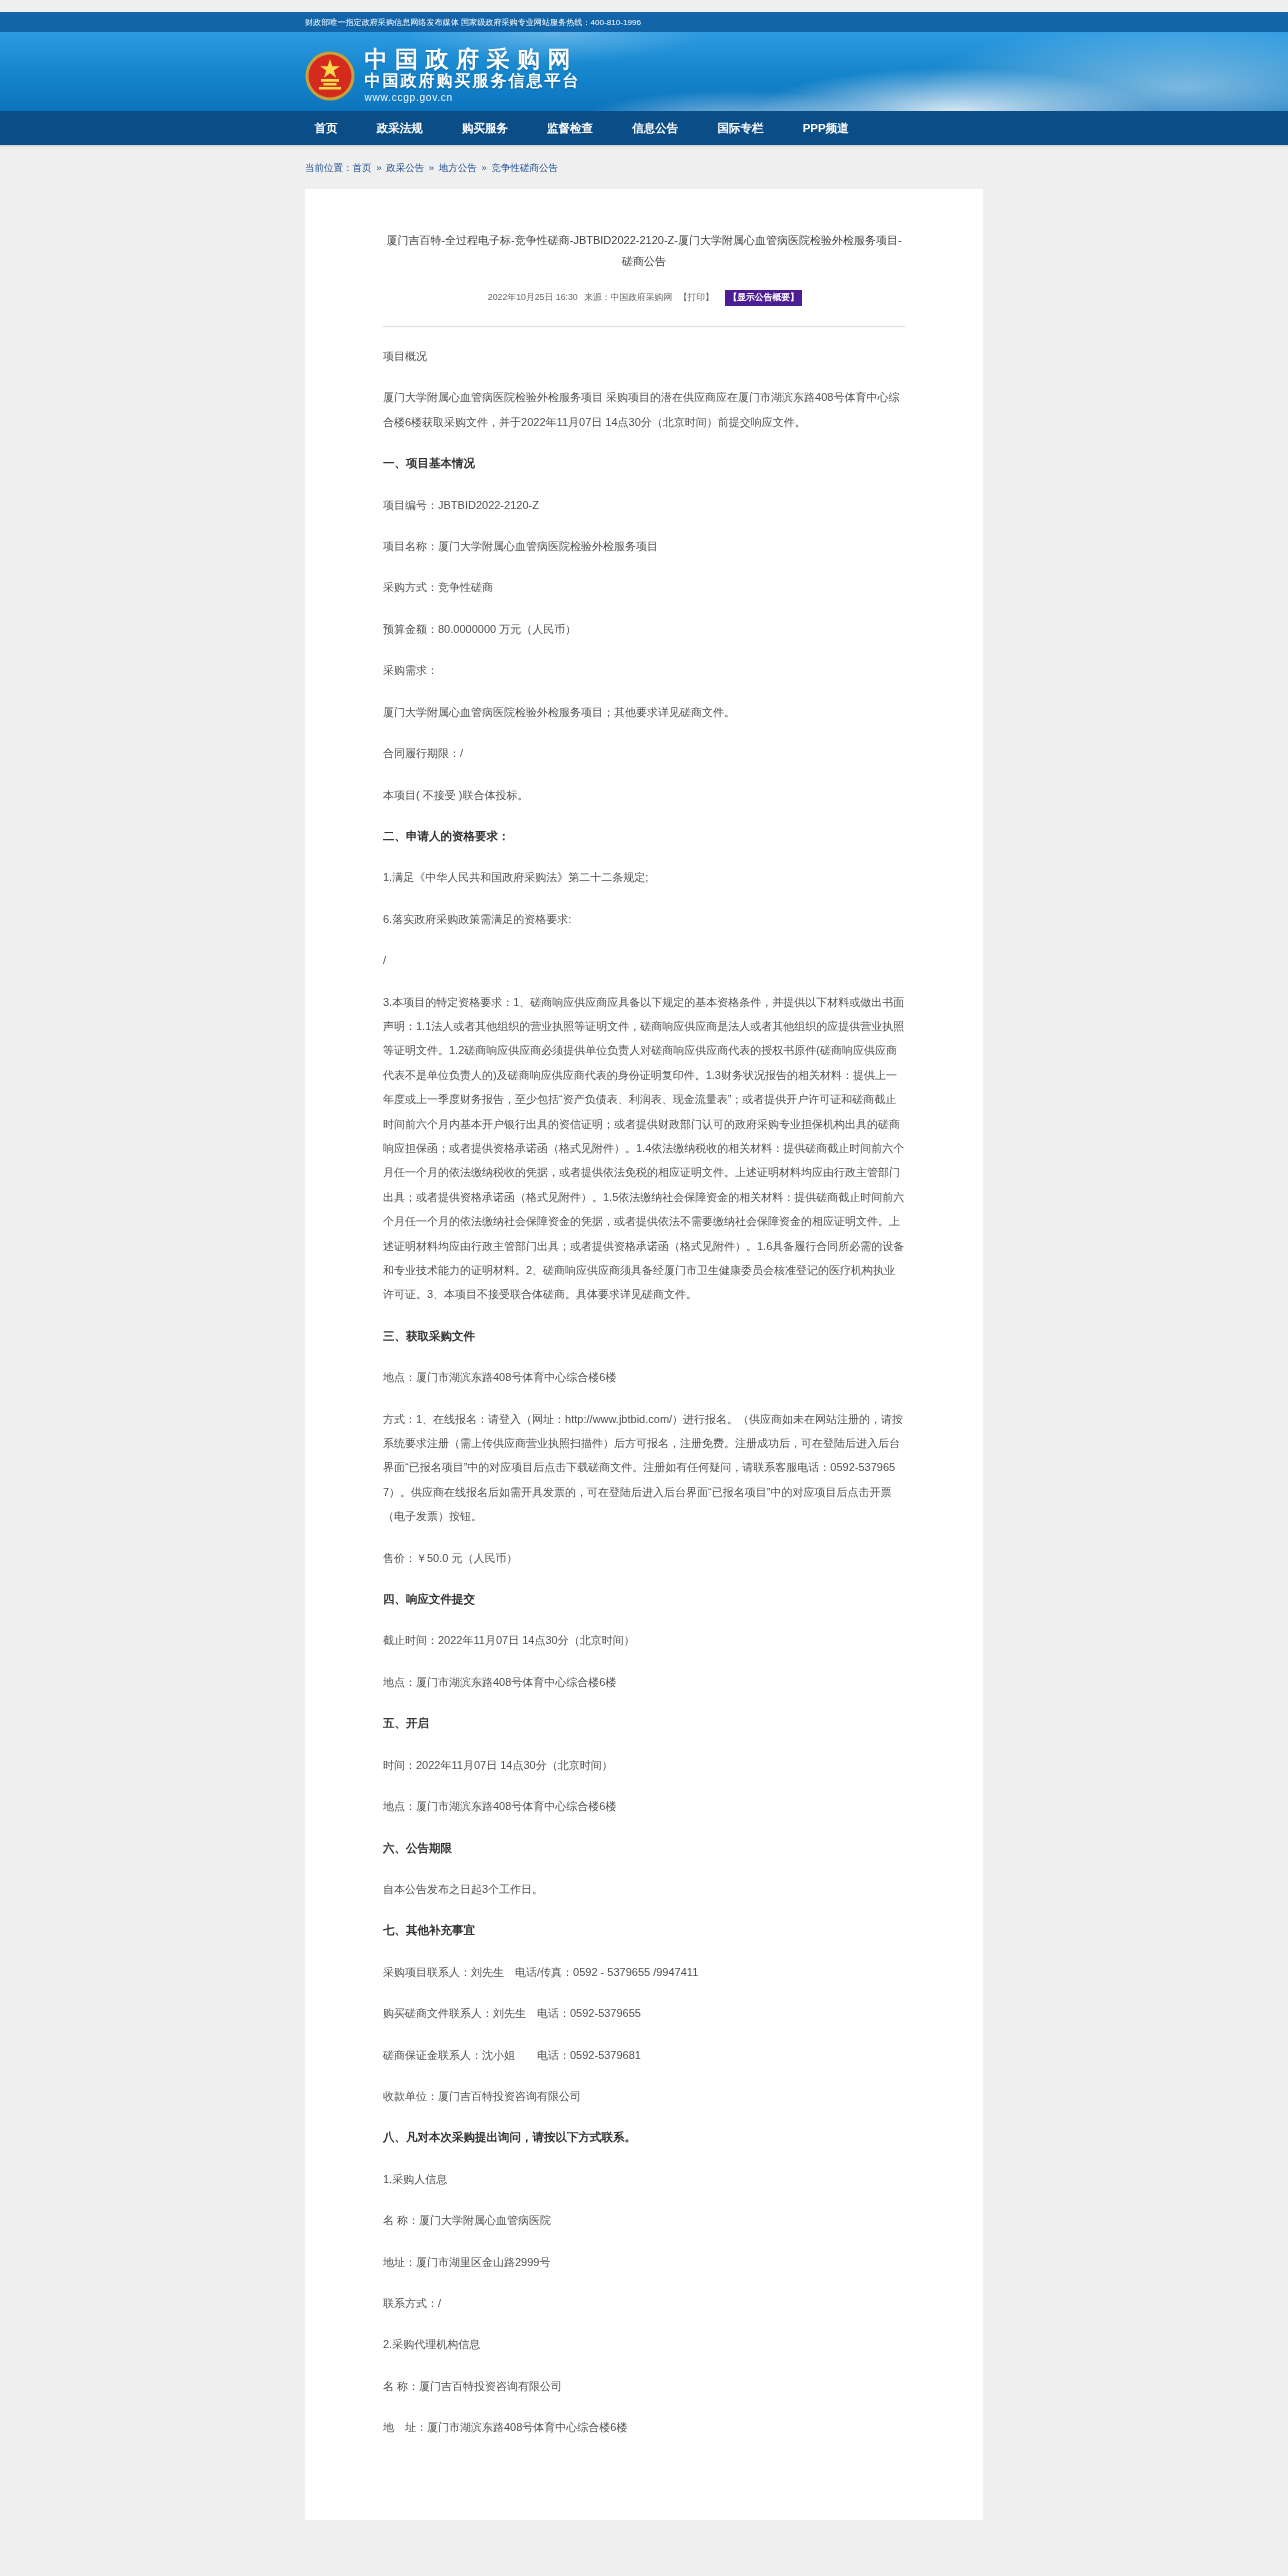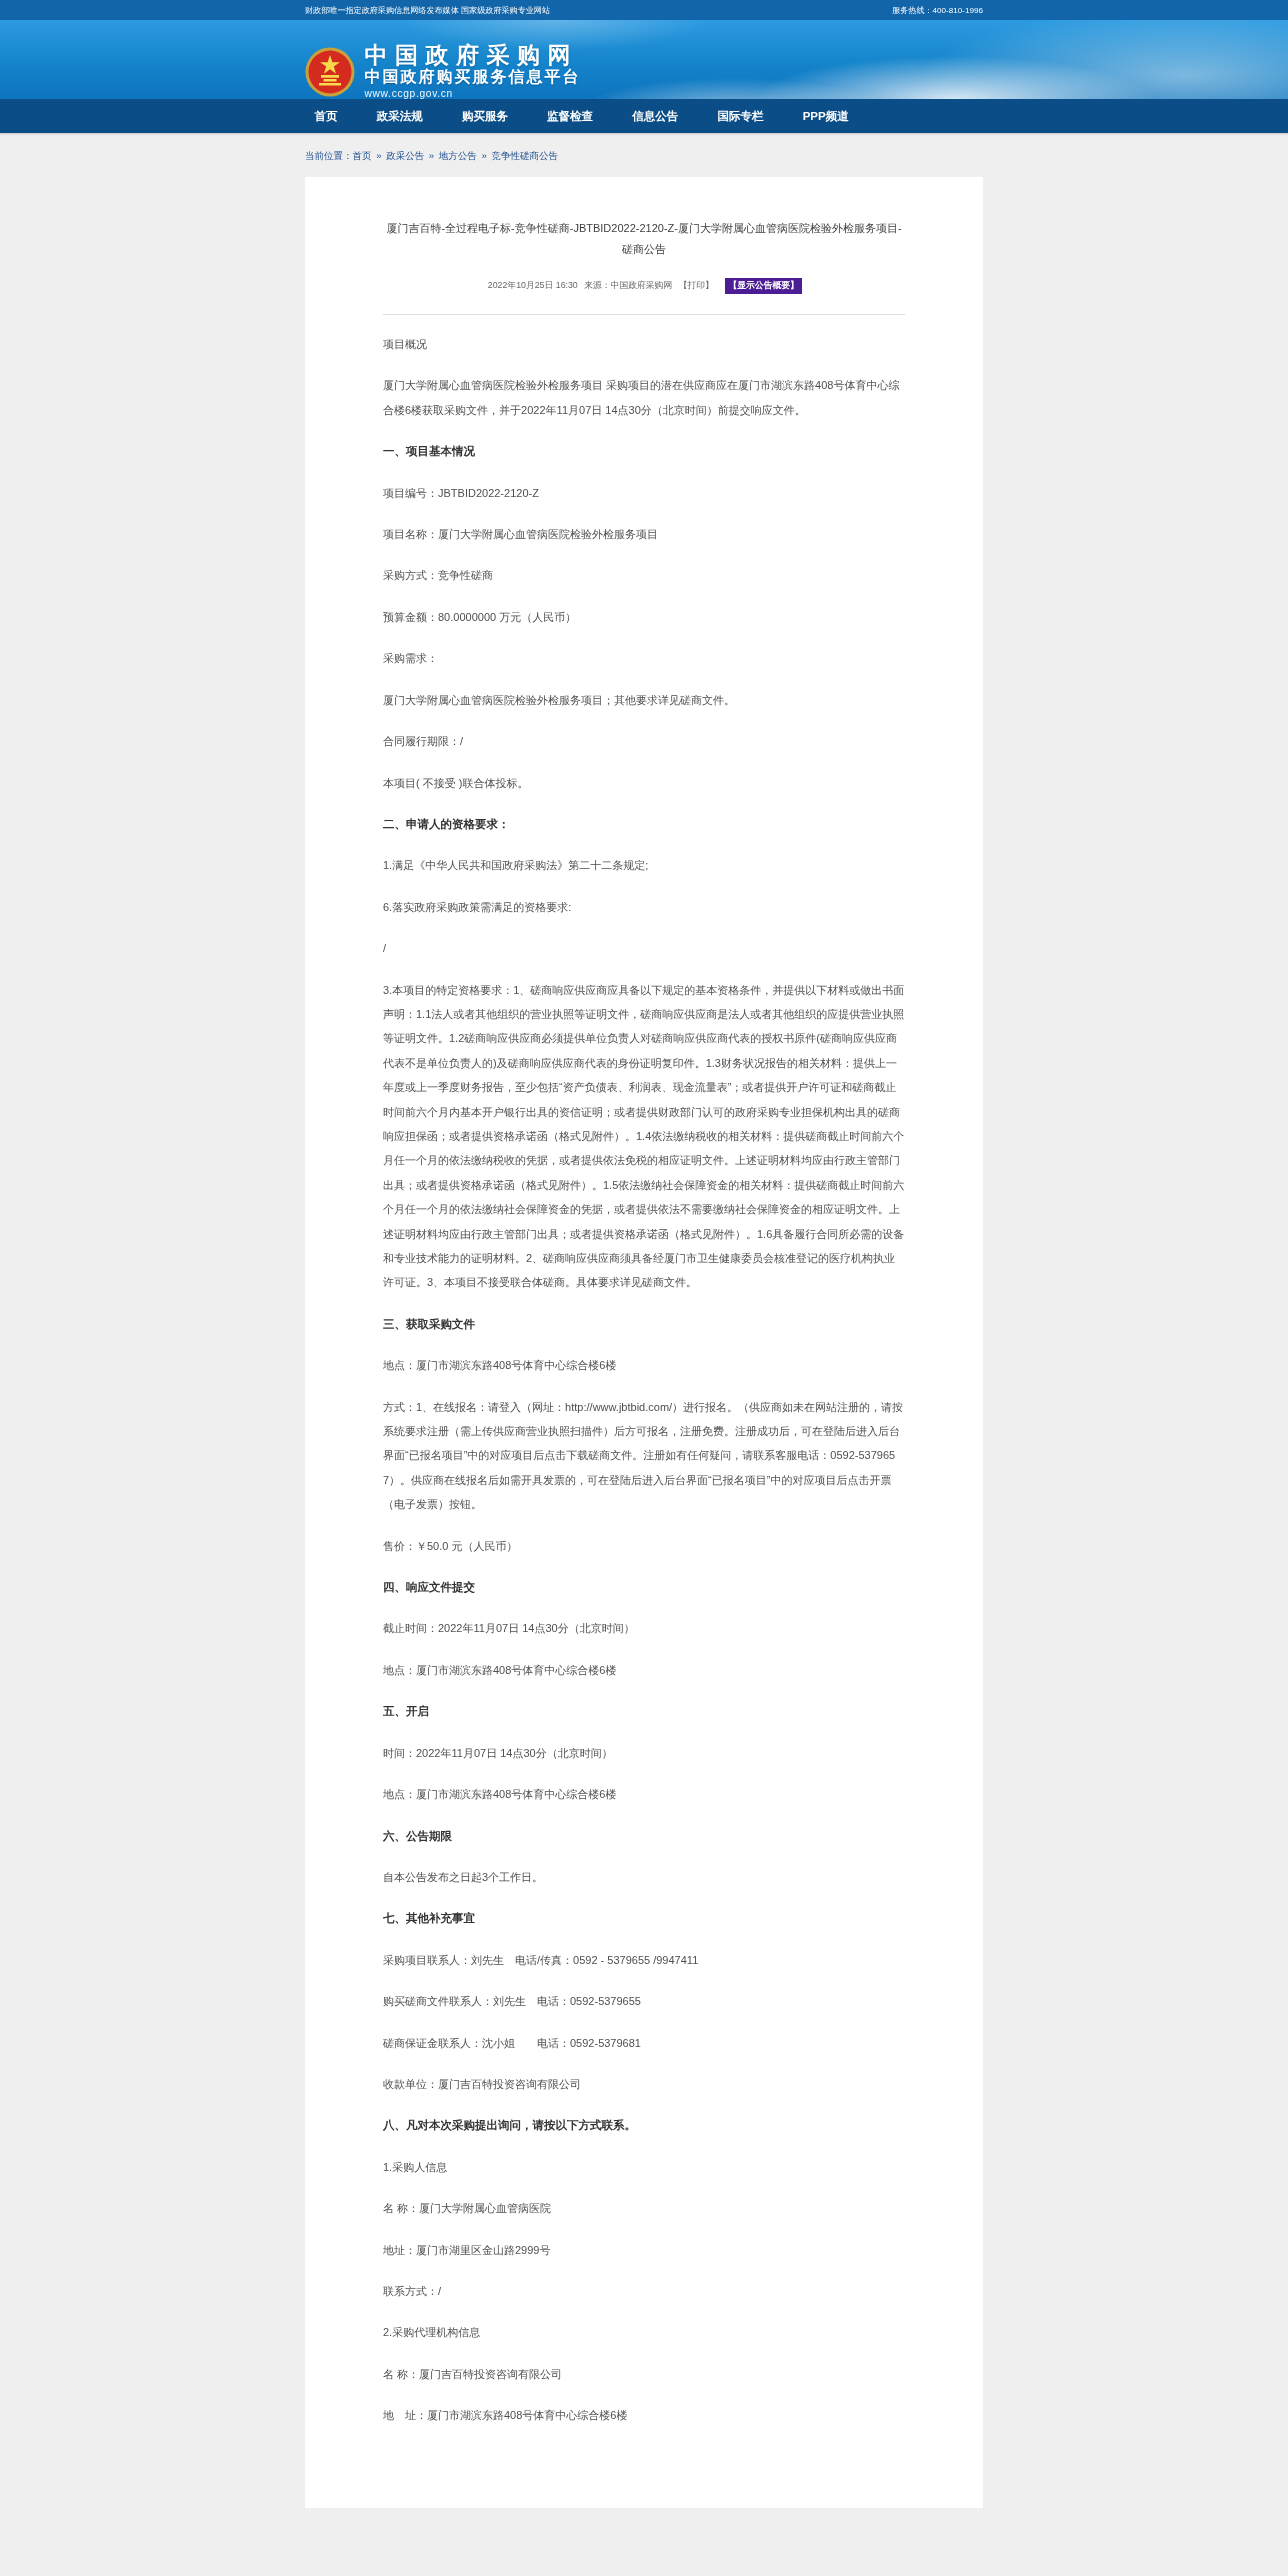--- a/index.html
+++ b/index.html
@@ -1,33 +1,33 @@
 <!DOCTYPE html>
 <html style="font-size:11px"><head>
 <meta charset="utf-8">
 <style>
   html,body { margin:0; padding:0; }
   body { background:#efefef; font-family:"Liberation Sans","DejaVu Sans",sans-serif; }
   .page { width:1288px; height:2576px; background:#efefef; overflow:hidden; position:relative; }
 
   
   .topbar { height:20.3px; background:#1365a9; }
-  .topbar-inner { width:678px; margin:0 auto; height:20.3px; display:flex; justify-content:space-between; align-items:center; }
+  .topbar-inner { width:678px; margin:12px auto; height:20.3px; display:flex; align-items:center; }
   .topbar-inner span { color:#fff; font-size:8.1px; }
 
   
   .banner { height:79px; position:relative; overflow:hidden;
     background:
       radial-gradient(ellipse 285px 64px at 74% 102%, rgba(255,255,255,.85), rgba(255,255,255,0) 70%),
       radial-gradient(ellipse 224px 47px at 57% 115%, rgba(255,255,255,.55), rgba(255,255,255,0) 70%),
       radial-gradient(ellipse 352px 88px at 92% 70%, rgba(255,255,255,.45), rgba(255,255,255,0) 75%),
       radial-gradient(ellipse 203px 41px at 43% 0%, rgba(255,255,255,.25), rgba(255,255,255,0) 75%),
       linear-gradient(180deg,#2d9be1 0%, #1484cb 55%, #0d74be 100%);
   }
-  .banner-inner { width:678px; margin:12px auto; height:100%; display:flex; }
+  .banner-inner { width:678px; margin:4px auto; height:100%; display:flex; }
   .logo { display:flex; align-items:center; cursor:pointer; }
   .emblem { width:50px; height:50px; margin-right:9.5px; flex:0 0 auto; }
   .logo-text { color:#fff; }
   .logo-line1 { font-size:23px; font-weight:bold; letter-spacing:7.5px; line-height:24.4px; text-shadow:0 0.7px 1.4px rgba(0,40,80,.35); white-space:nowrap; }
   .logo-line2 { font-size:16px; font-weight:bold; letter-spacing:2px; line-height:20.3px; text-shadow:0 0.7px 1.4px rgba(0,40,80,.35); }
   .logo-line3 { font-size:10.2px; letter-spacing:0.7px; line-height:13.6px; opacity:.95; }
 
   
   .nav { height:34px; background:#0b4d86; box-shadow:0 1.4px 2px rgba(0,0,0,.18); }
   .nav-inner { width:678px; margin:0 auto; height:100%; display:flex; align-items:center; }

